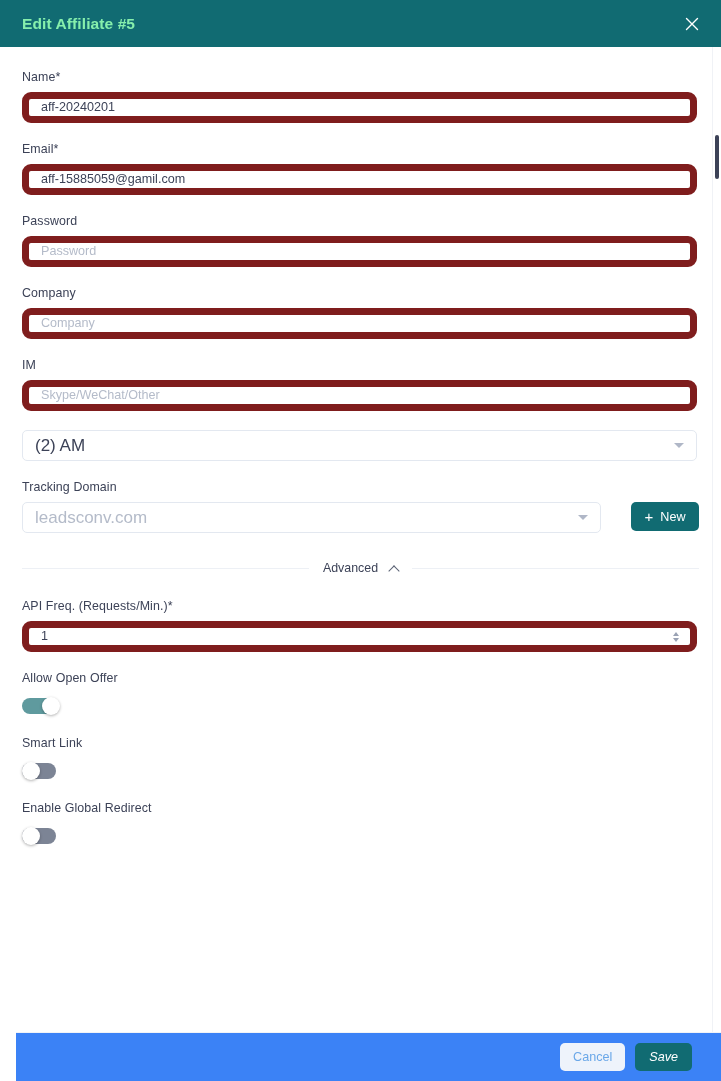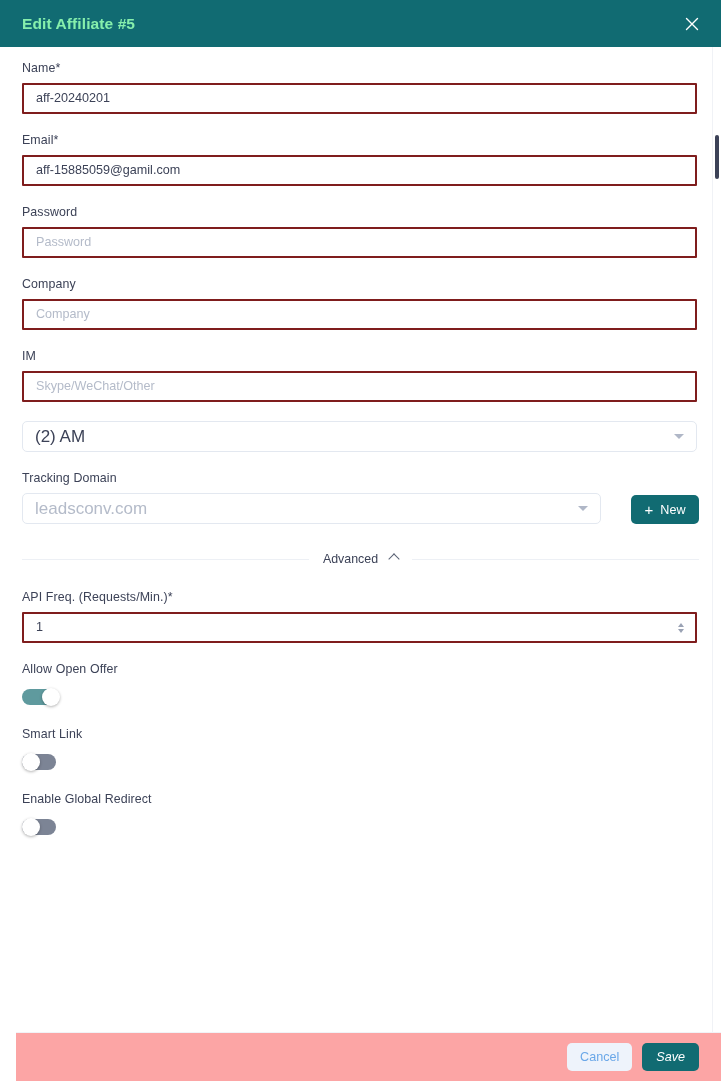--- a/index.html
+++ b/index.html
@@ -38,38 +38,38 @@
     display: flex; align-items: center; justify-content: center;
     cursor: pointer;
     color: #ffffff;
   }
   .close-btn svg { display: block; }
 
   
   .dialog-body {
     position: relative;
     height: 985px;
-    padding: 14px 22px 0 22px;
+    padding: 23px 22px 0 22px;
     overflow: hidden;
   }
 
   .field { margin-bottom: 19px; }
   .field-label {
     font-size: 12.4px;
     color: #3c4257;
     margin-bottom: 8px;
     font-weight: normal;
     letter-spacing: 0.1px;
   }
 
   .input {
     width: 675px;
     height: 31px;
-    border: 2px solid #7f1d1d;
-    border-radius: 1px;
+    border: 7px solid #7f1d1d;
+    border-radius: 9px;
     background: #ffffff;
     display: flex;
     align-items: center;
     padding: 0 12px;
     font-size: 12.6px;
     color: #3c4257;
     position: relative;
   }
   .input.placeholder { color: #b4bbc9; }
   .input .val { line-height: 1; }
@@ -92,21 +92,21 @@
   .select.placeholder .val { color: #b4bbc9; }
   .caret {
     width: 0; height: 0;
     border-left: 5px solid transparent;
     border-right: 5px solid transparent;
     border-top: 5px solid #b0b7c7;
     margin-right: 2px;
   }
 
   
-  .domain-row { display: flex; align-items: flex-end; gap: 0; }
+  .domain-row { display: flex; align-items: flex-start; gap: 0; }
   .domain-row .select { width: 596px; }
   .new-btn {
     margin-left: 30px;
     height: 29px;
     min-width: 68px;
     background: #116b72;
     color: #ffffff;
     border-radius: 5px;
     display: flex;
     align-items: center;
@@ -186,21 +186,21 @@
     align-items: center;
     margin: 28px 0 24px 0;
     gap: 0;
   }
   .adv-line { flex: 1; height: 1px; background: #edf0f5; }
   .adv-label {
     padding: 0 14px;
     font-size: 12.4px;
     color: #3c4257;
     display: flex;
-    align-items: flex-start;
+    align-items: flex-end;
     gap: 12px;
     cursor: pointer;
   }
   .chev-up {
     width: 8px; height: 8px;
     border-left: 1.4px solid #5a6274;
     border-top: 1.4px solid #5a6274;
     transform: rotate(45deg);
     margin-top: 3px;
   }
@@ -238,23 +238,23 @@
 
   
   .dialog-footer {
     position: absolute;
     left: 16px; right: 0; bottom: 0;
     height: 49px;
     border-top: 1px solid #f1f3f7;
     display: flex;
     align-items: center;
     justify-content: flex-end;
-    padding: 0 22px;
+    padding: 0 29px;
     gap: 10px;
-    background: #fca5a5;
+    background: #3b82f6;
   }
   .btn-cancel {
     height: 28px;
     min-width: 56px;
     background: #eef3fb;
     color: #6aa7e8;
     border-radius: 5px;
     display: flex; align-items: center; justify-content: center;
     font-size: 12.6px;
     padding: 0 13px;

